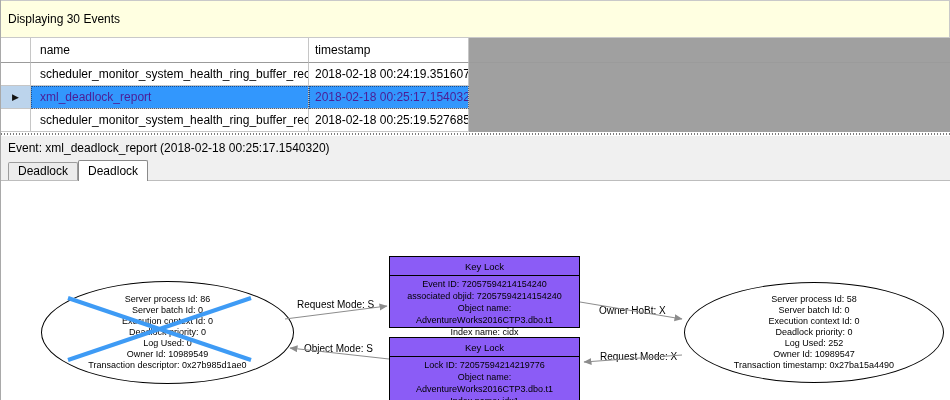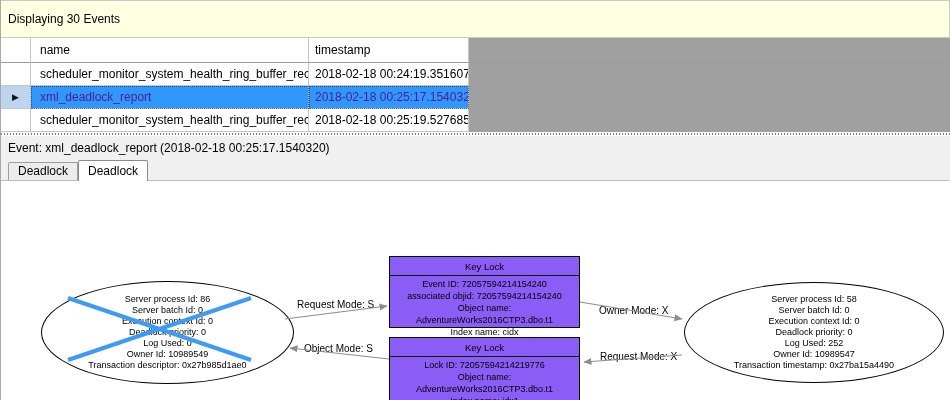--- a/index.html
+++ b/index.html
@@ -143,21 +143,21 @@
       <div class="rtitle">Key Lock</div>
       <div class="rbody">
         <div>Lock ID: 72057594214219776</div>
         <div>Object name: AdventureWorks2016CTP3.dbo.t1</div>
         <div>Index name: idx1</div>
       </div>
     </div>
 
     <div class="edge-label" style="left:296px; top:118px;">Request Mode: S</div>
     <div class="edge-label" style="left:303px; top:162px;">Object Mode: S</div>
-    <div class="edge-label" style="left:598px; top:124px;">Owner Mode: X</div>
+    <div class="edge-label" style="left:598px; top:124px;">Owner HoBt: X</div>
     <div class="edge-label" style="left:599px; top:170px;">Request Mode: X</div>
 
     <svg class="overlay" width="950" height="237">
       <defs>
         <marker id="arr" markerWidth="9" markerHeight="8" refX="7.5" refY="3.5" orient="auto">
           <path d="M0,0 L8,3.5 L0,7 Z" fill="#8c8c8c"></path>
         </marker>
       </defs>
 
       <g>

